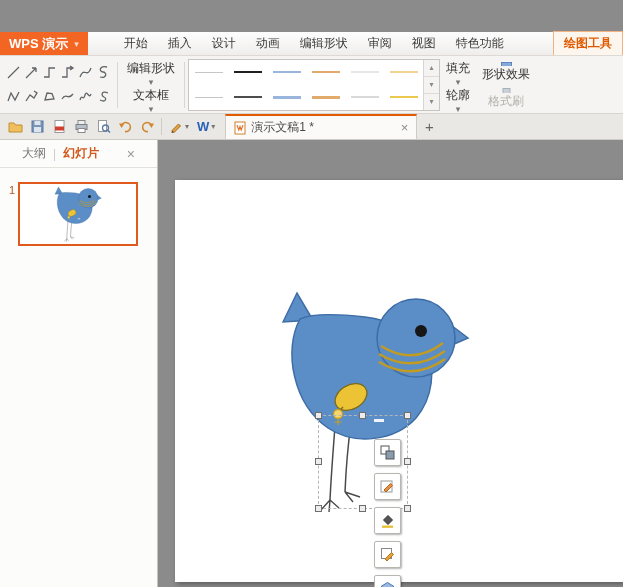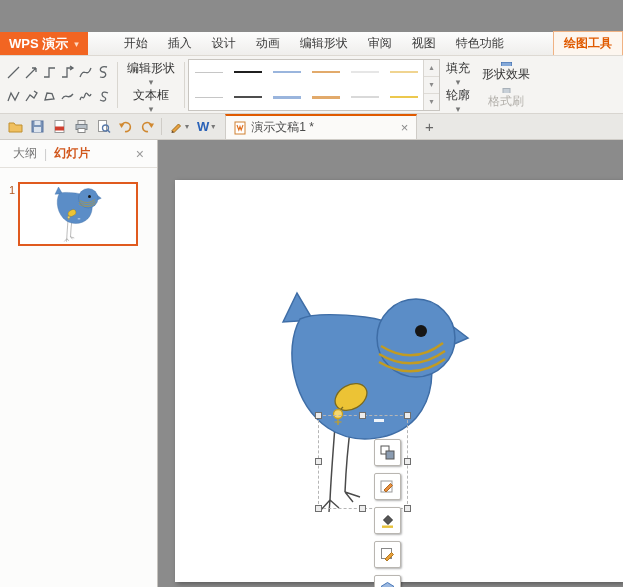--- a/index.html
+++ b/index.html
@@ -51,21 +51,21 @@
   .doctab { display:flex; align-items:center; gap:5px; margin-left:6px; padding:0 8px; width:192px;
     background:#fbfaf8; border-left:1px solid #cfccc7; border-right:1px solid #cfccc7;
     border-top:2px solid #e05a00; cursor:pointer; }
   .doctab .tab-label { flex:1; color:#4a4a4a; white-space:nowrap; overflow:hidden; }
   .doctab .tab-close { color:#8a8a8a; font-size:13px; line-height:1; cursor:pointer; }
   .newtab { width:24px; display:flex; align-items:center; justify-content:center; font-size:15px; color:#666; cursor:pointer; }
 
   
   .main { display:flex; height:479px; }
   .sidebar { width:158px; background:#fcfcfb; border-right:1px solid #c6c3be; display:flex; flex-direction:column; }
-  .side-head { height:28px; display:flex; align-items:center; gap:7px; padding:0 13px; border-bottom:1px solid #e4e1dc; }
+  .side-head { height:28px; display:flex; align-items:center; gap:7px; padding:0 22px; border-bottom:1px solid #e4e1dc; }
   .side-tab-outline { color:#777; cursor:pointer; }
   .side-sep { color:#ccc; }
   .side-tab-slides { color:#d1571c; font-weight:bold; cursor:pointer; }
   .side-close { margin-left:auto; color:#999; font-size:14px; cursor:pointer; }
   .thumb-row { display:flex; margin-top:14px; }
   .thumb-num { width:18px; text-align:right; padding-right:3px; color:#b0551e; font-size:11px; padding-top:2px; }
   .thumb-box { width:120px; height:64px; border:2px solid #e05a1e; background:#fff;
     display:flex; align-items:center; justify-content:center; cursor:pointer; }
 
   .canvas { position:relative; flex:1; background:#8b8b8b; overflow:hidden; }

